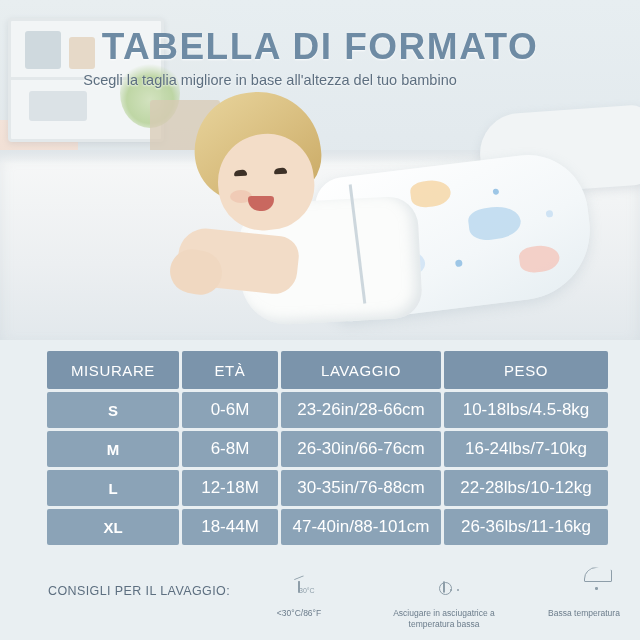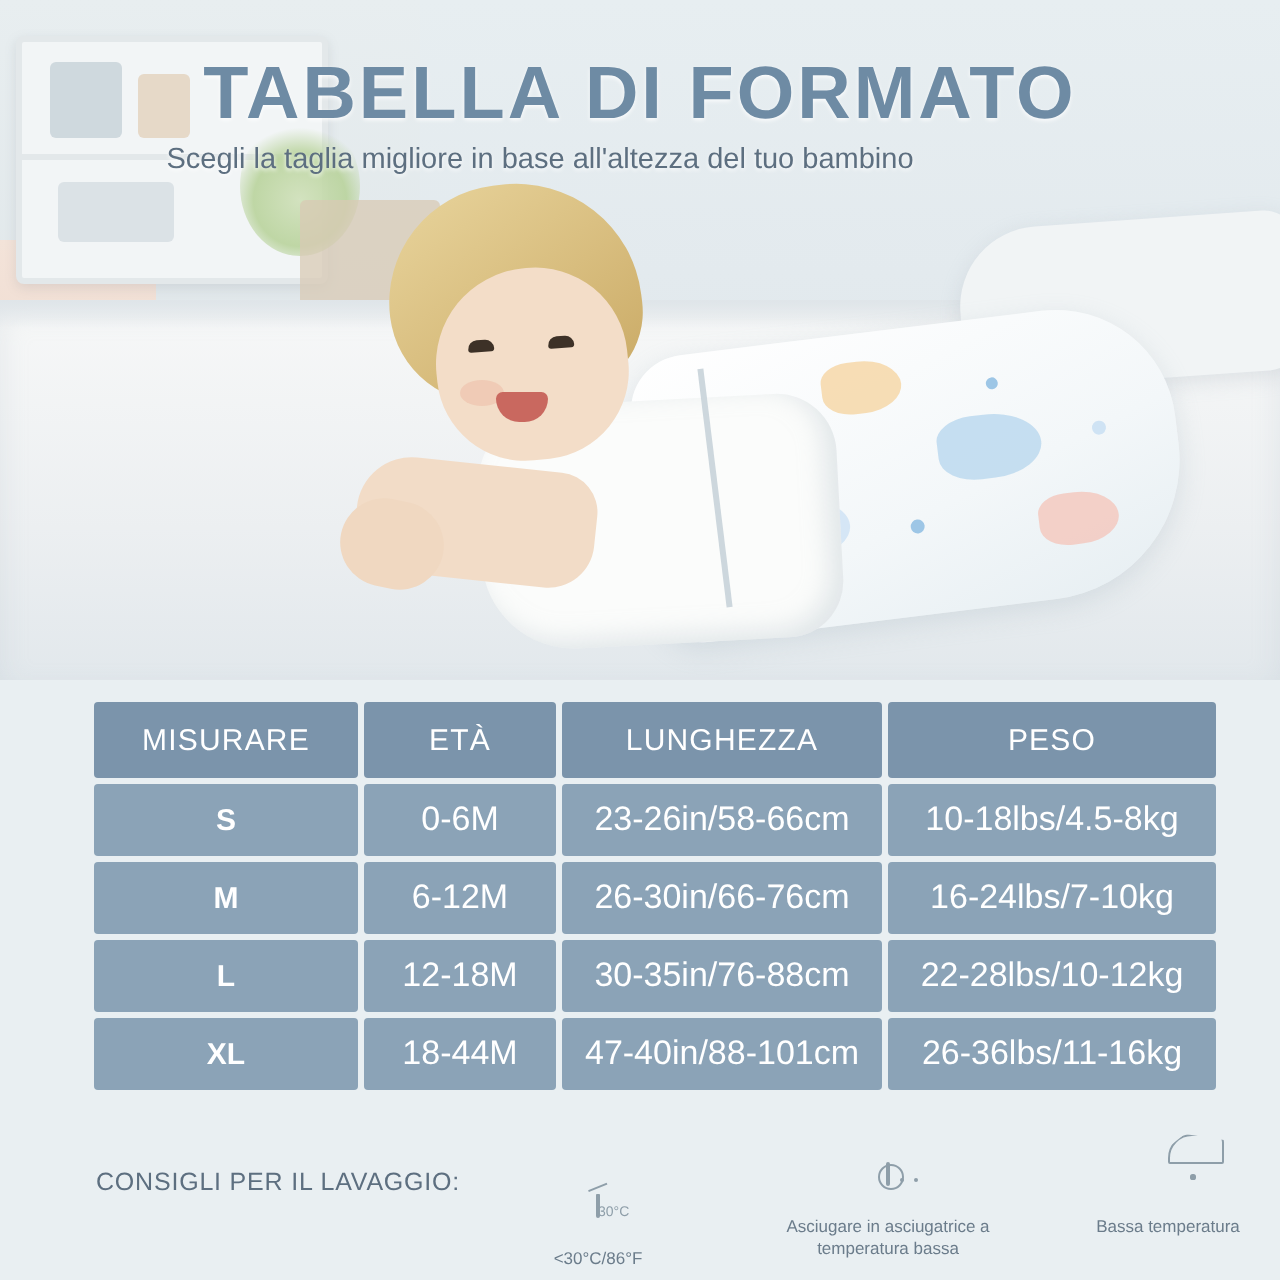--- a/index.html
+++ b/index.html
@@ -309,21 +309,21 @@
     display: block;
     margin: 0 auto 4px auto;
     position: relative;
     width: 26px;
     height: 22px;
   }
   .care-item .cap {
     display: block;
     white-space: pre-line;
   }
-  .i1 { left: 200px; top: 18px; width: 110px; }
+  .i1 { left: 200px; top: 2px; width: 110px; }
   .i2 { left: 330px; top: 2px; width: 140px; }
   .i3 { left: 480px; top: 2px; width: 120px; }
 
   
   .icon-tub {
     width: 26px; height: 18px;
     border: 1.6px solid #8e9ea9;
     border-radius: 2px 2px 9px 9px;
     position: relative;
     margin-top: 3px;
@@ -447,34 +447,34 @@
       <colgroup>
         <col class="c1">
           <col class="c2">
           <col class="c3">
           <col class="c4">
       </colgroup>
       <thead>
         <tr>
           <th>MISURARE</th>
           <th>ETÀ</th>
-          <th>LUNGHEZZA</th>
+          <th>LAVAGGIO</th>
           <th>PESO</th>
         </tr>
       </thead>
       <tbody>
         <tr>
           <td class="col-size">S</td>
           <td>0-6M</td>
-          <td>23-26in/58-66cm</td>
+          <td>23-26in/28-66cm</td>
           <td>10-18lbs/4.5-8kg</td>
         </tr>
         <tr>
           <td class="col-size">M</td>
-          <td>6-12M</td>
+          <td>6-8M</td>
           <td>26-30in/66-76cm</td>
           <td>16-24lbs/7-10kg</td>
         </tr>
         <tr>
           <td class="col-size">L</td>
           <td>12-18M</td>
           <td>30-35in/76-88cm</td>
           <td>22-28lbs/10-12kg</td>
         </tr>
         <tr>

